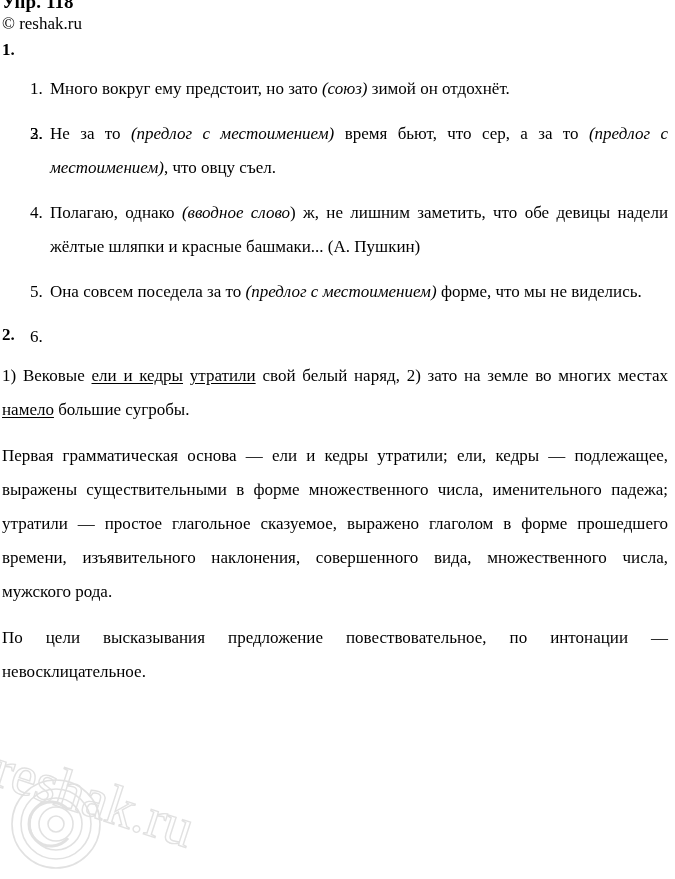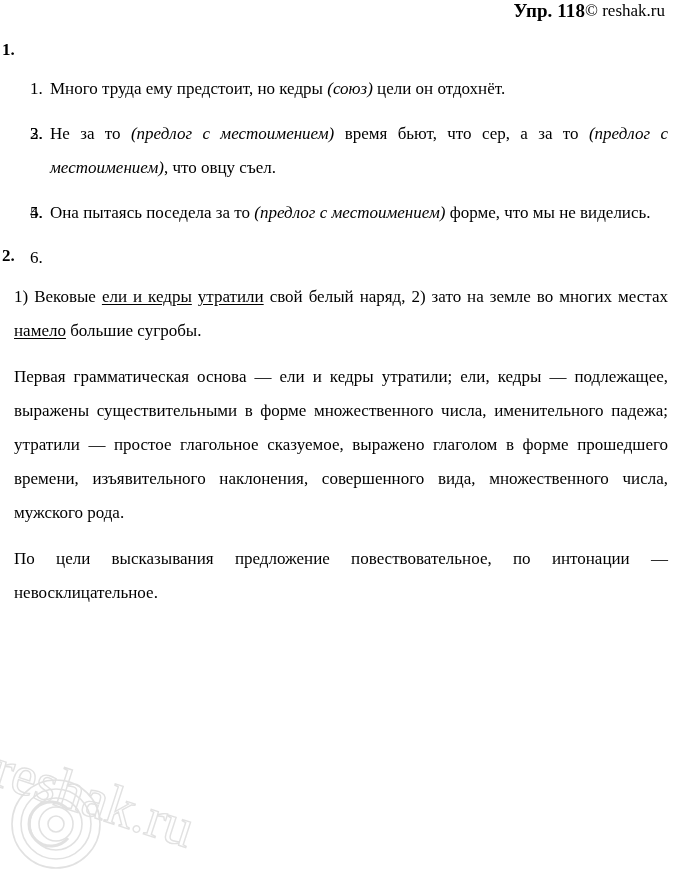--- a/index.html
+++ b/index.html
@@ -36,22 +36,23 @@
     opacity: 0.55;
   }
   .watermark svg { display: block; }
 
   
   .header {
     position: relative;
     z-index: 2;
     display: flex;
     align-items: flex-start;
-    justify-content: flex-end;
+    justify-content: center;
     height: 26px;
+    flex-direction: column;
   }
   .doc-title {
     font-size: 19px;
     font-weight: bold;
     line-height: 22px;
     letter-spacing: 0.1px;
     white-space: nowrap;
   }
   .copyright {
     font-size: 17px;
@@ -101,21 +102,21 @@
   }
 
   
   .para {
     position: relative;
     z-index: 2;
     font-size: 17px;
     line-height: 34px;
     text-align: justify;
     text-justify: inter-word;
-    margin: 12px 0 0 12px;
+    margin: 12px 0 0 0;
     padding-right: 3px;
   }
   .para.first-of-section { margin-top: 14px; }
 
   
   i, .ital { }
   .u-single { text-decoration: underline; text-underline-offset: 2px; }
 </style>
 </head>
 <body>
@@ -139,35 +140,36 @@
   <div class="header">
     <div class="doc-title">Упр. 118</div>
     <div class="copyright">© reshak.ru</div>
   </div>
 
   <div class="section-num one">1.</div>
 
   <ol class="ex-list">
     <li class="ex-item">
       <span class="marker">1.</span>
-      <span class="body"><span>Много труда ему предстоит, но кедры </span><i>(союз)</i><span> цели он отдохнёт.</span></span>
+      <span class="body"><span>Много вокруг ему предстоит, но зато </span><i>(союз)</i><span> зимой он отдохнёт.</span></span>
     </li>
     <li class="ex-item">
       <span class="marker">2.</span>
     </li>
     <li class="ex-item">
       <span class="marker">3.</span>
       <span class="body"><span>Не за то </span><i>(предлог с местоимением)</i><span> время бьют, что сер, а за то </span><i>(предлог с местоимением)</i><span>, что овцу съел.</span></span>
     </li>
     <li class="ex-item">
       <span class="marker">4.</span>
+      <span class="body"><span>Полагаю, однако </span><i>(вводное слово</i><span>) ж, не лишним заметить, что обе девицы надели жёлтые шляпки и красные башмаки... (А. Пушкин)</span></span>
     </li>
     <li class="ex-item">
       <span class="marker">5.</span>
-      <span class="body"><span>Она пытаясь поседела за то </span><i>(предлог с местоимением)</i><span> форме, что мы не виделись.</span></span>
+      <span class="body"><span>Она совсем поседела за то </span><i>(предлог с местоимением)</i><span> форме, что мы не виделись.</span></span>
     </li>
     <li class="ex-item">
       <span class="marker">6.</span>
     </li>
   </ol>
 
   <div class="section-num two">2.</div>
 
   <p class="para first-of-section"><span>1) Вековые </span><span class="u-single">ели и кедры</span><span> </span><span class="u-single">утратили</span><span> свой белый наряд, 2) зато на земле во многих местах </span><span class="u-single">намело</span><span> большие сугробы.</span></p>
 

